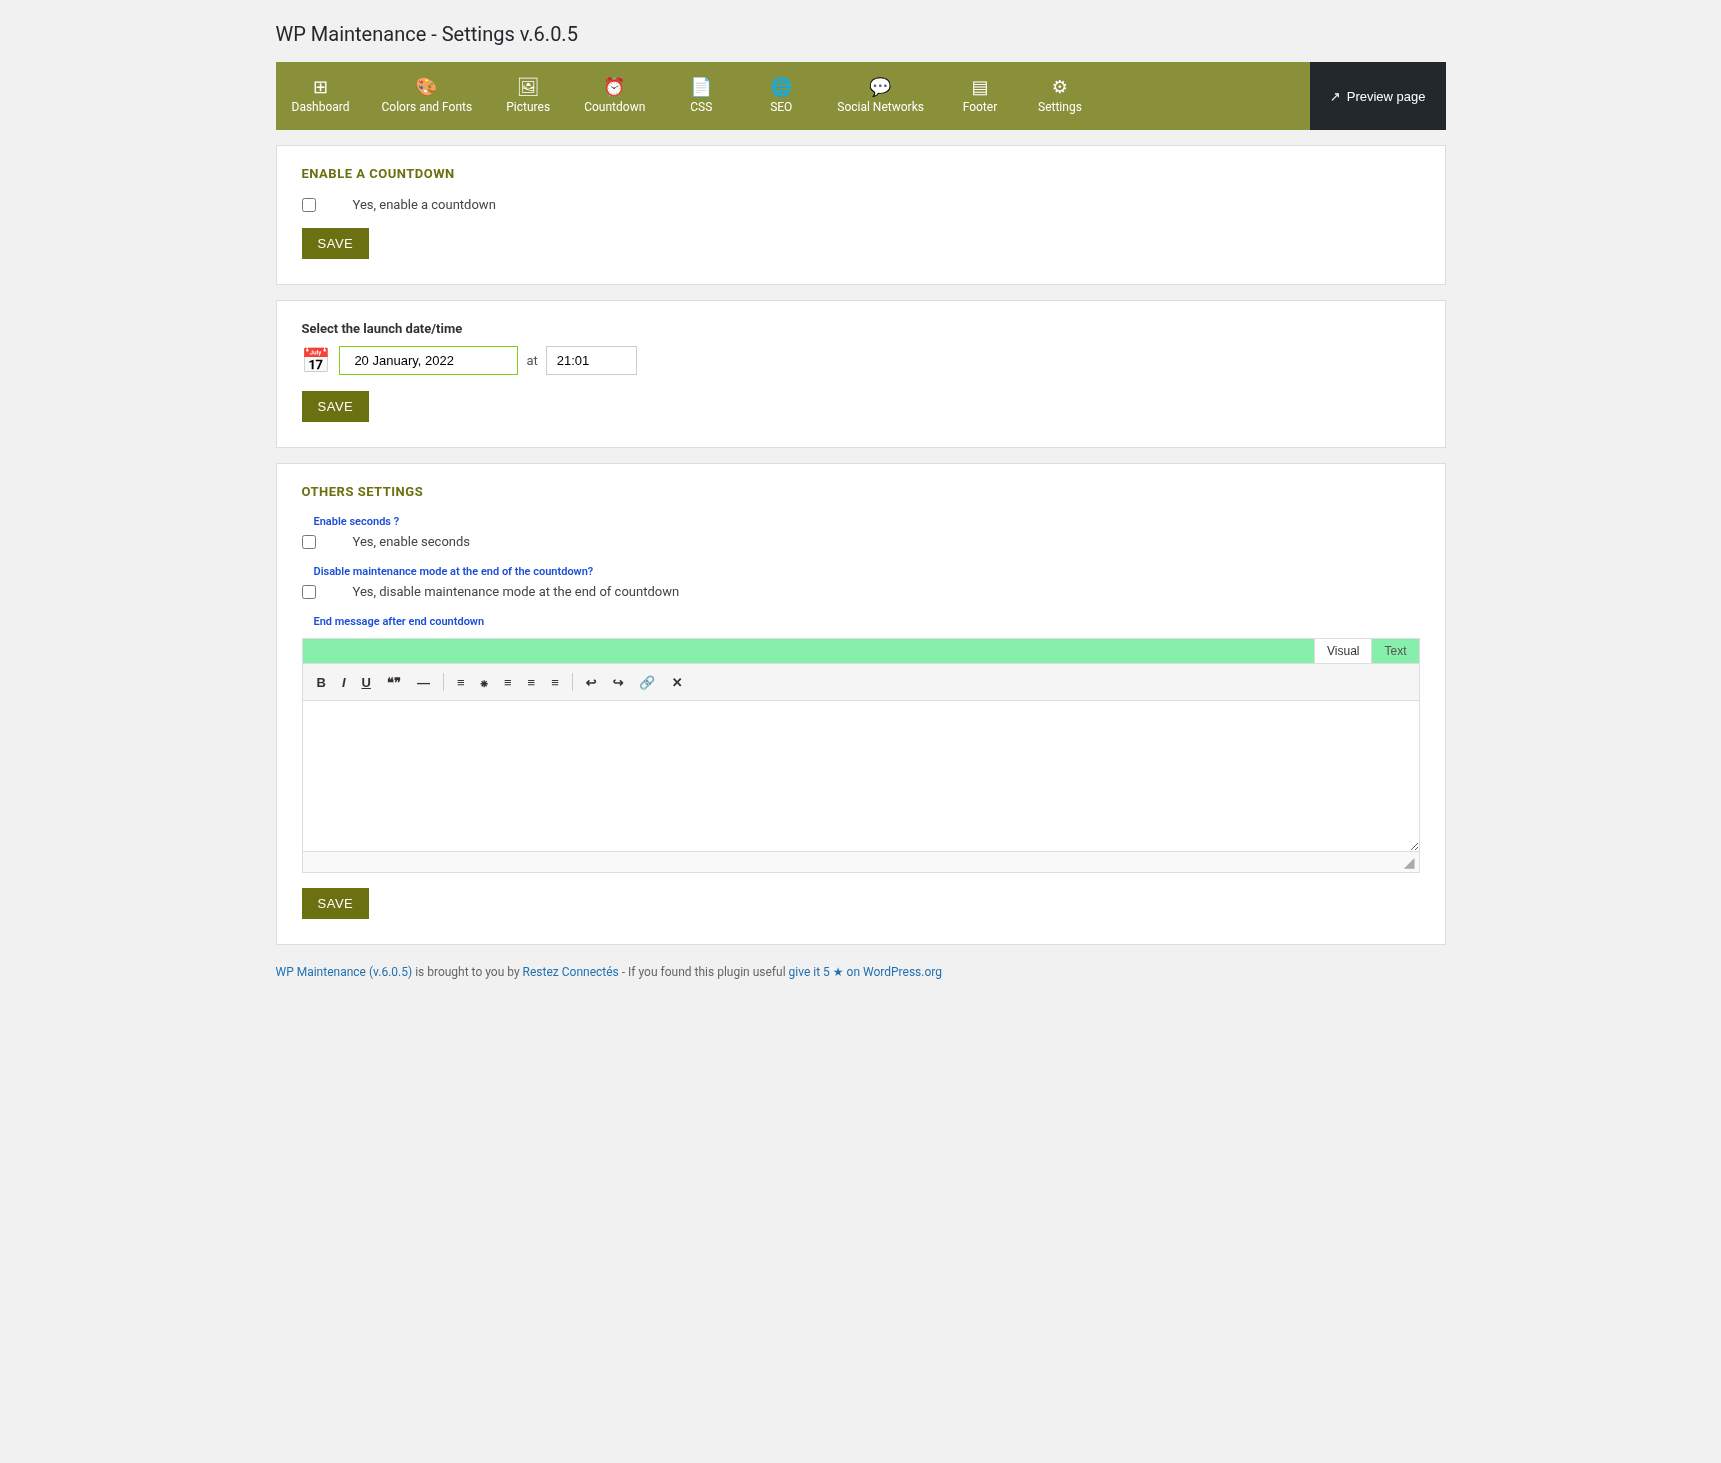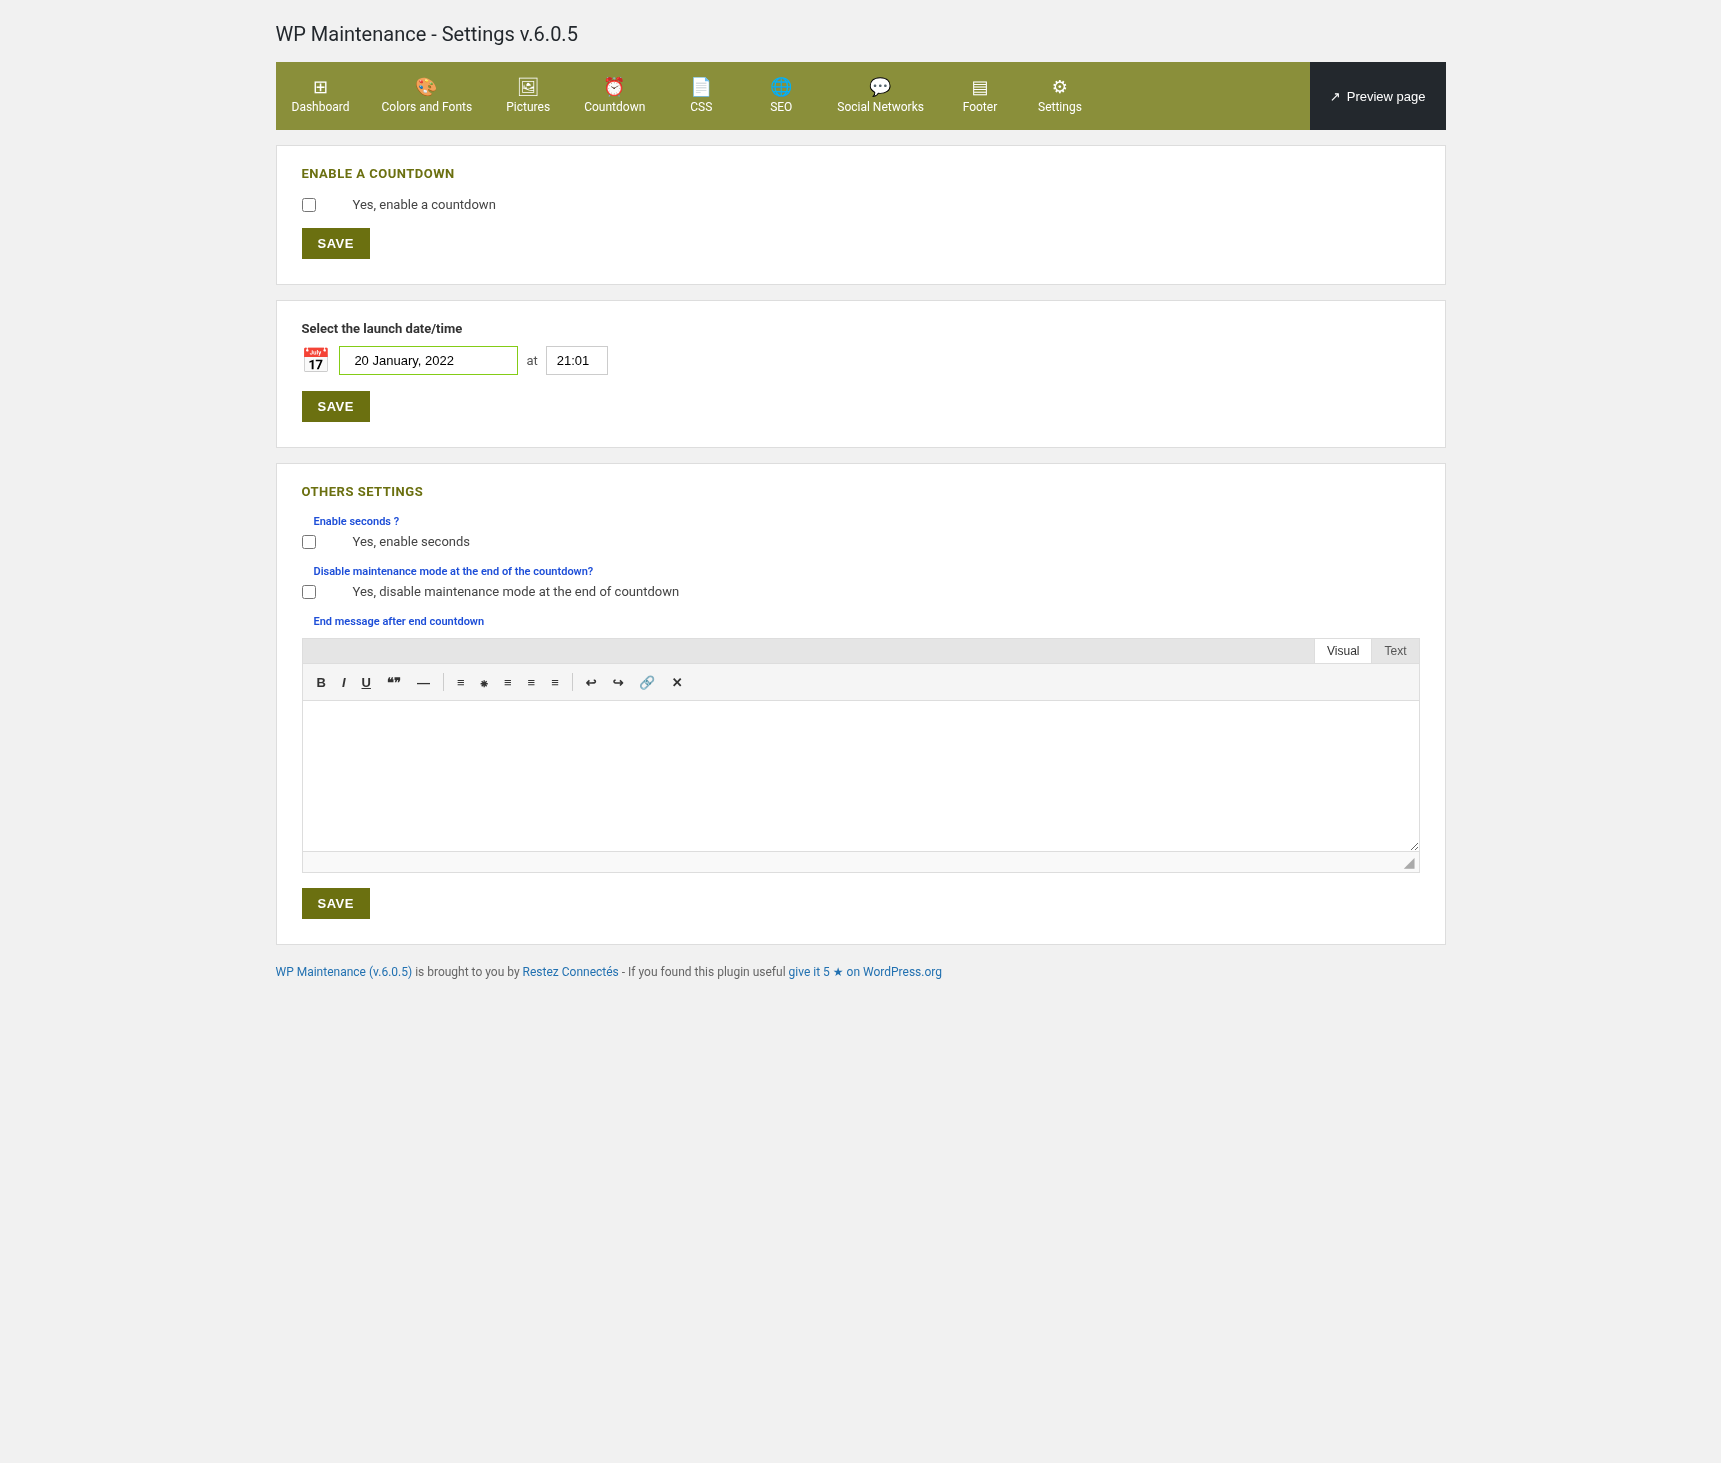--- a/index.html
+++ b/index.html
@@ -94,21 +94,21 @@
       font-size: 13px;
       color: #444;
       margin-left: 29px;
     }
     .save-btn {
       background: #6b7010;
       color: #fff;
       border: none;
       padding: 8px 16px;
       font-size: 13px;
-      font-weight: 700;
+      font-weight: 400;
       cursor: pointer;
       letter-spacing: 0.5px;
     }
     
     .field-label {
       font-size: 13px;
       font-weight: 700;
       color: #333;
       margin-bottom: 10px;
     }
@@ -125,21 +125,21 @@
     .date-input {
       border: 1px solid #84cc16;
       padding: 6px 14px;
       font-size: 13px;
       width: 179px;
     }
     .time-input {
       border: 1px solid #ccc;
       padding: 6px 10px;
       font-size: 13px;
-      width: 62px;
+      width: 91px;
     }
     .at-label {
       font-size: 13px;
       color: #555;
     }
     
     .subsection-title {
       font-size: 11px;
       font-weight: 600;
       color: #1d4ed8;
@@ -147,21 +147,21 @@
     }
     .subsection-title:first-child { margin-top: 0; }
     
     .editor-container {
       border: 1px solid #ddd;
       margin-top: 10px;
     }
     .editor-tabs {
       display: flex;
       justify-content: flex-end;
-      background: #e5e5e5;
+      background: #86efac;
       border-bottom: 1px solid #ddd;
     }
     .editor-tab {
       padding: 5px 12px;
       font-size: 12px;
       cursor: pointer;
       border: none;
       background: transparent;
       color: #555;
     }

